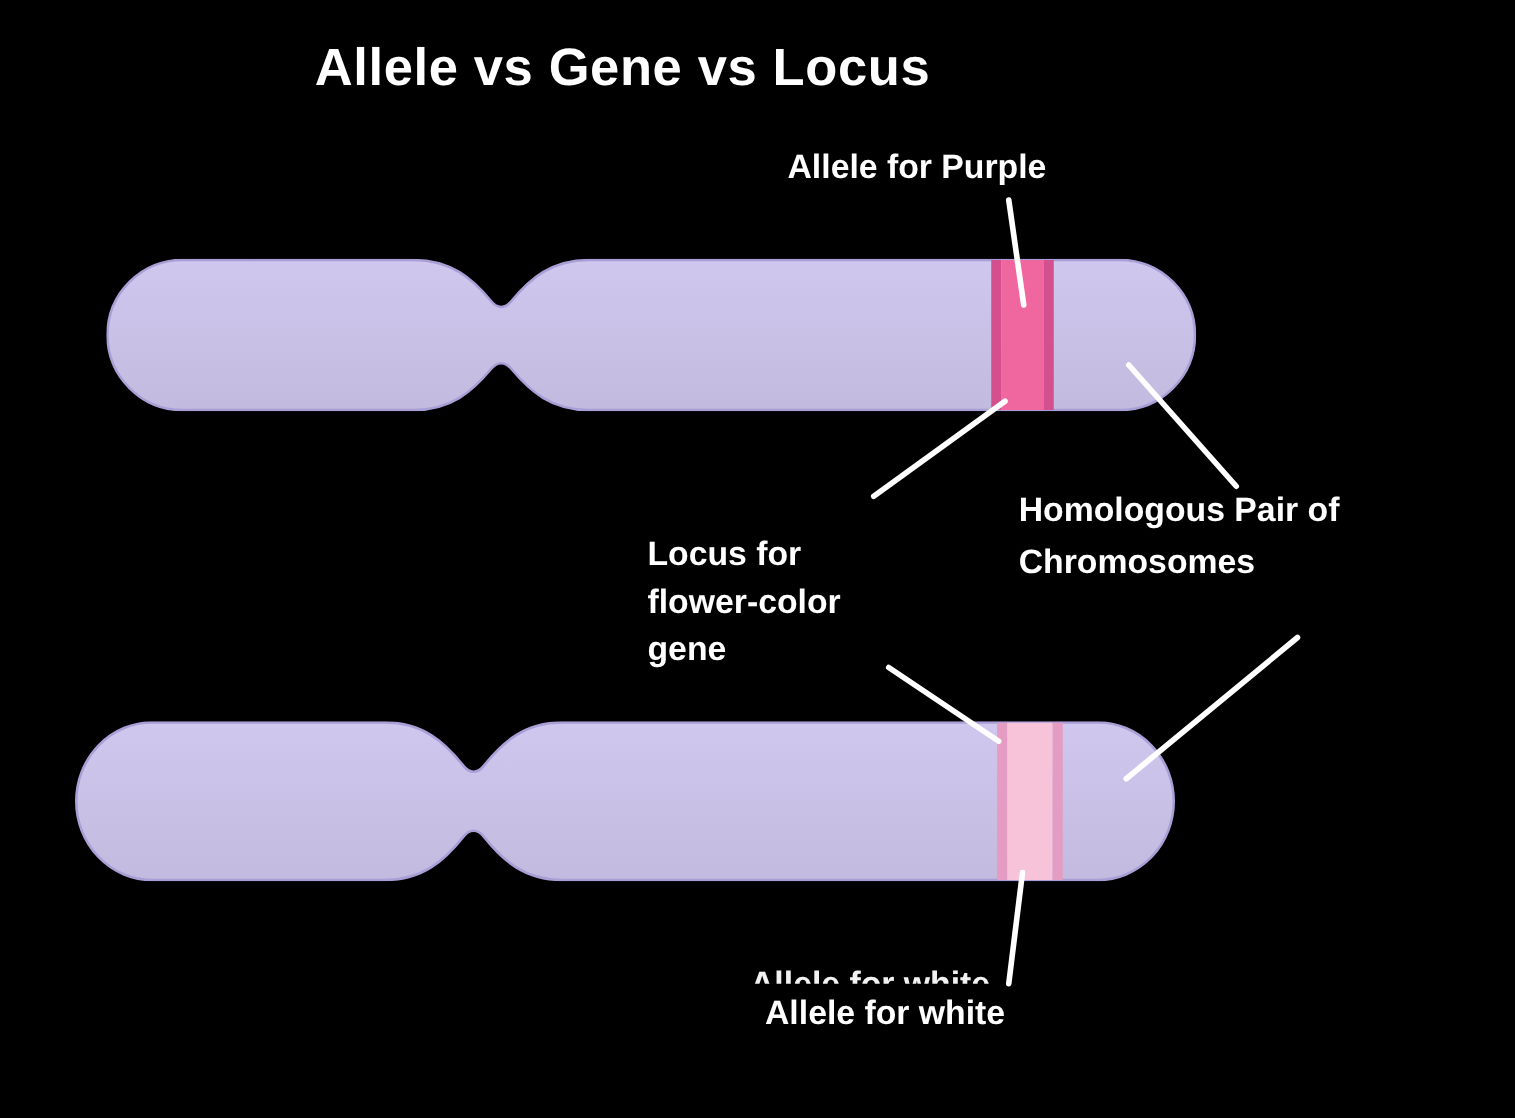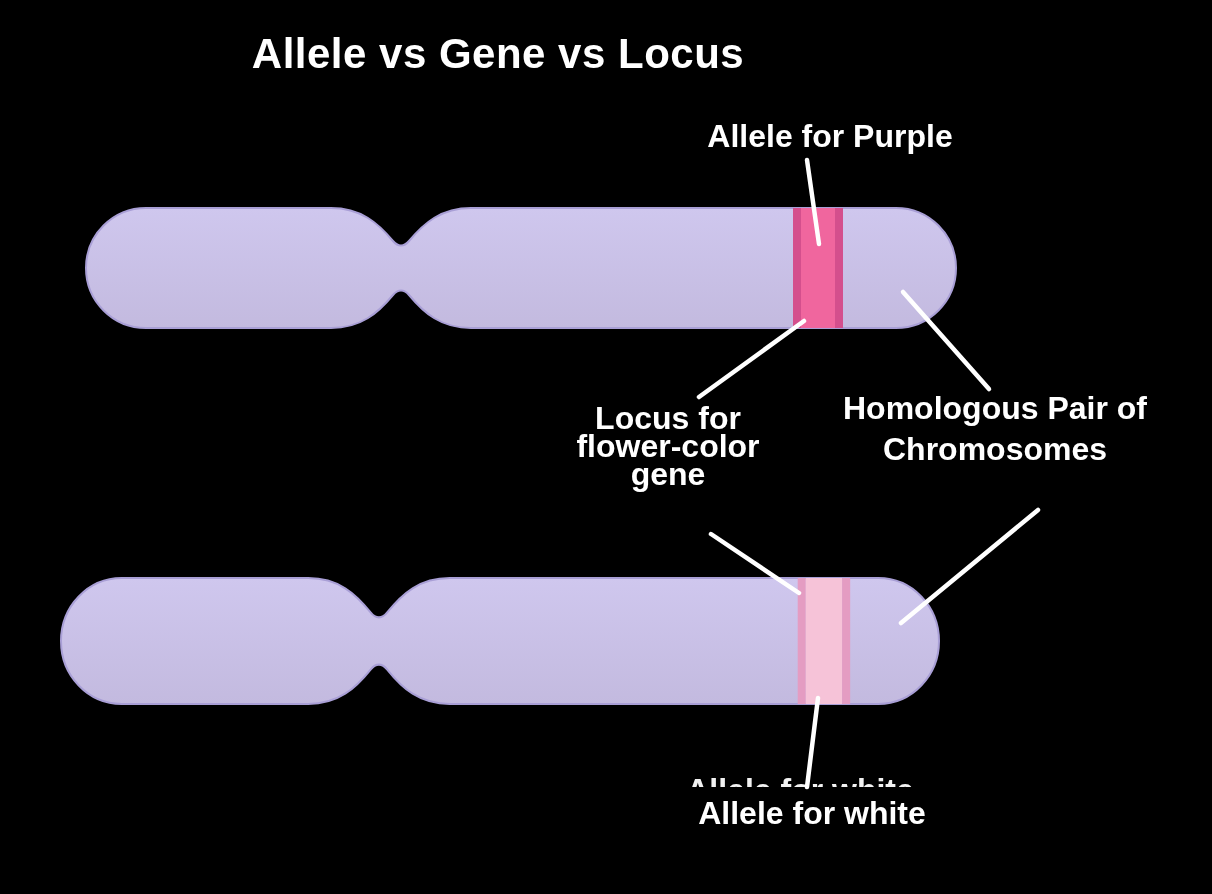--- a/index.html
+++ b/index.html
@@ -39,27 +39,27 @@
     margin: 0;
     text-align: center;
     color: var(--text);
     font-size: 42px;
     font-weight: 700;
     letter-spacing: 0.5px;
   }
   .label {
     position: absolute;
     color: var(--text);
-    font-size: 32px;
+    font-size: 27px;
     font-weight: 700;
-    text-align: center;
+    text-align: left;
     white-space: pre-line;
   }
   .label-allele-purple { left: 630px; top: 118px; width: 400px; }
-  .label-locus        { left: 518px; top: 404px; width: 300px; line-height: 28px; }
+  .label-locus        { left: 518px; top: 424px; width: 300px; line-height: 38px; }
   .label-homologous   { left: 815px; top: 388px; width: 360px; line-height: 41px; }
   .label-allele-white { left: 612px; top: 795px; width: 400px; }
   .label-clipped {
     left: 600px; top: 772px; width: 400px;
     height: 15px; overflow: hidden;
     opacity: 0.95;
   }
   .chromo { position: absolute; }
   .chromo-top    { left: 85px; top: 207px; width: 872px; height: 122px; }
   .chromo-bottom { left: 60px; top: 577px; width: 880px; height: 128px; }

